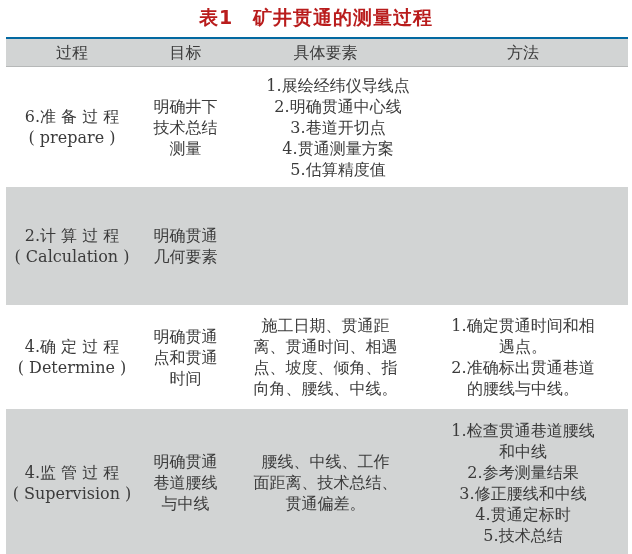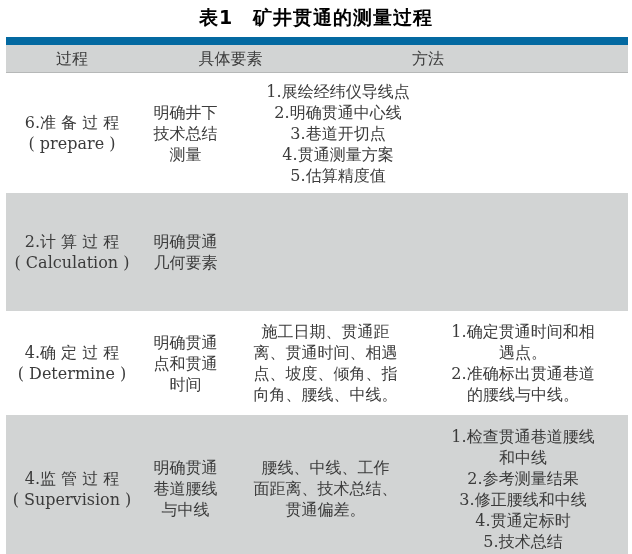--- a/index.html
+++ b/index.html
@@ -8,31 +8,31 @@
     width:632px;height:554px;
     overflow:hidden;
     background:#ffffff;
     font-family:"DejaVu Serif","Liberation Serif",serif;
     color:#3b3b3b;
   }
   .title{
     height:36px;
     display:flex;align-items:center;justify-content:center;
     font-family:"DejaVu Sans","Liberation Sans",sans-serif;
-    font-weight:bold;font-size:19px;color:#000000;
+    font-weight:bold;font-size:19px;color:#b91c1c;
     letter-spacing:1px;
   }
   .tbl{
     position:absolute;left:6px;top:37px;width:622px;
   }
   .row{display:flex;}
   .row.gray{background:#d2d4d4;}
   .row.header{
     height:27px;
-    border-top:8px solid #0369a1;
+    border-top:2px solid #0369a1;
     border-bottom:1px solid #b6b8b8;
     background:#d2d4d4;
   }
   .row.r1{height:120px;background:#ffffff;}
   .row.r2{height:118px;}
   .row.r3{height:104px;background:#ffffff;}
   .row.r4{height:147px;border-bottom:2px solid #c2c4c4;}
   .cell{
     display:flex;flex-direction:column;
     align-items:center;justify-content:center;
@@ -52,20 +52,21 @@
 <body>
 
 <div class="page">
 
   <div class="title">表1　矿井贯通的测量过程</div>
 
   <div class="tbl">
 
     <div class="row header">
       <div class="cell c1">过程</div>
+      <div class="cell c2">目标</div>
       <div class="cell c3">具体要素</div>
       <div class="cell c4">方法</div>
     </div>
 
     <div class="row r1">
       <div class="cell c1">6.准 备 过 程
 ( prepare )</div>
       <div class="cell c2">明确井下
 技术总结
 测量</div>

